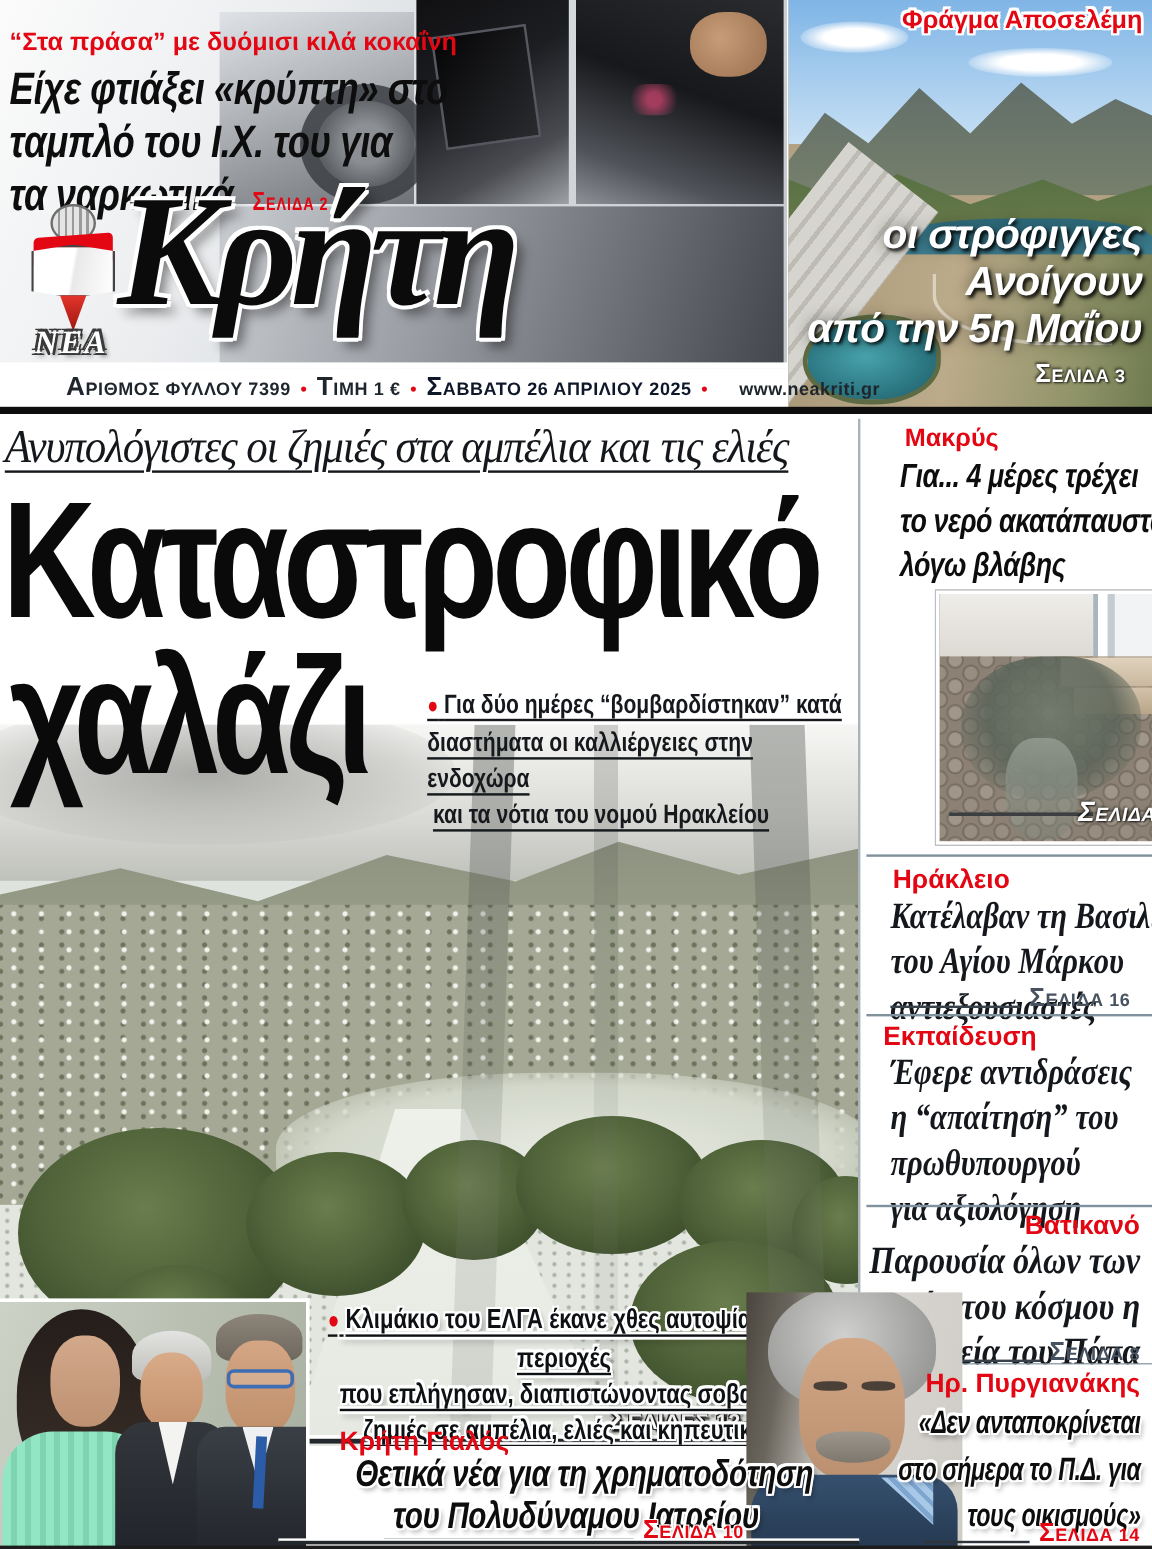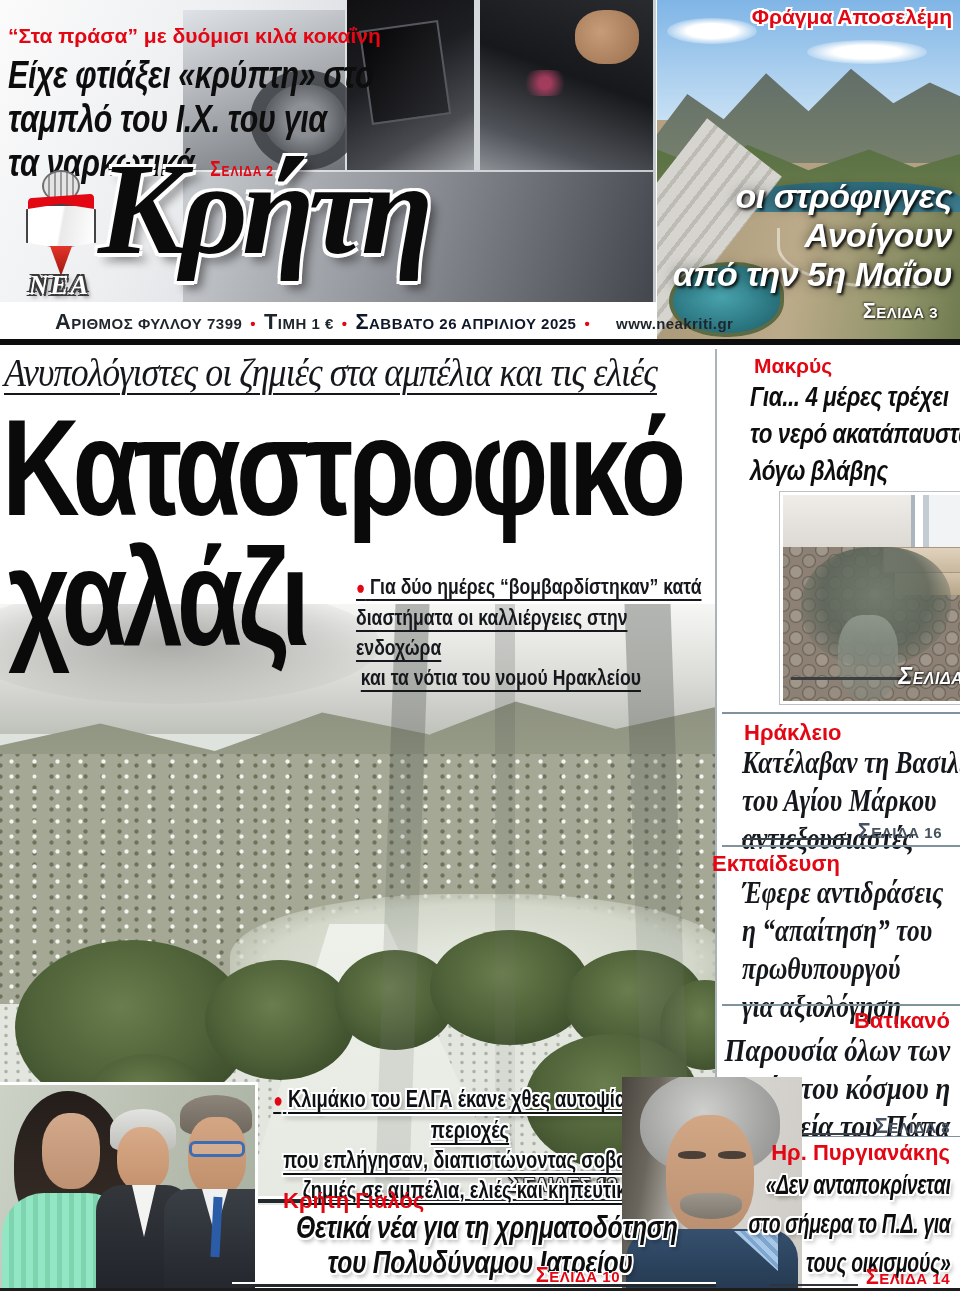--- a/index.html
+++ b/index.html
@@ -193,21 +193,21 @@
     <span class="line">Κατέλαβαν τη Βασιλική</span>
     <span class="line">του Αγίου Μάρκου</span>
     <span class="line">αντιεξουσιαστές</span>
   </div>
   <div class="abs pref-row" style="left:742px;top:818px;width:200px;">
     <span class="pref-rule"></span>
     <span class="pref">ΣΕΛΙΔΑ 16</span>
   </div>
   <div class="abs divider" style="left:722px;top:845px;width:238px;"></div>
 
-  <div class="abs kicker" style="left:712px;top:851px;font-size:22px;">Εκπαίδευση</div>
+  <div class="abs kicker" style="left:736px;top:851px;font-size:22px;">Εκπαίδευση</div>
   <div class="abs hl-serif cond" style="left:742px;top:874px;font-size:31px;line-height:38px;transform:scaleX(.82);">
     <span class="line">Έφερε αντιδράσεις</span>
     <span class="line">η “απαίτηση” του</span>
     <span class="line">πρωθυπουργού</span>
     <span class="line">για αξιολόγηση</span>
   </div>
   <div class="abs divider" style="left:722px;top:1004px;width:238px;"></div>
 
   <div class="abs kicker" style="right:10px;top:1008px;font-size:22px;">Βατικανό</div>
   <div class="abs hl-serif cond-r" style="right:10px;top:1031px;font-size:32px;line-height:38px;text-align:right;transform:scaleX(.84);">

